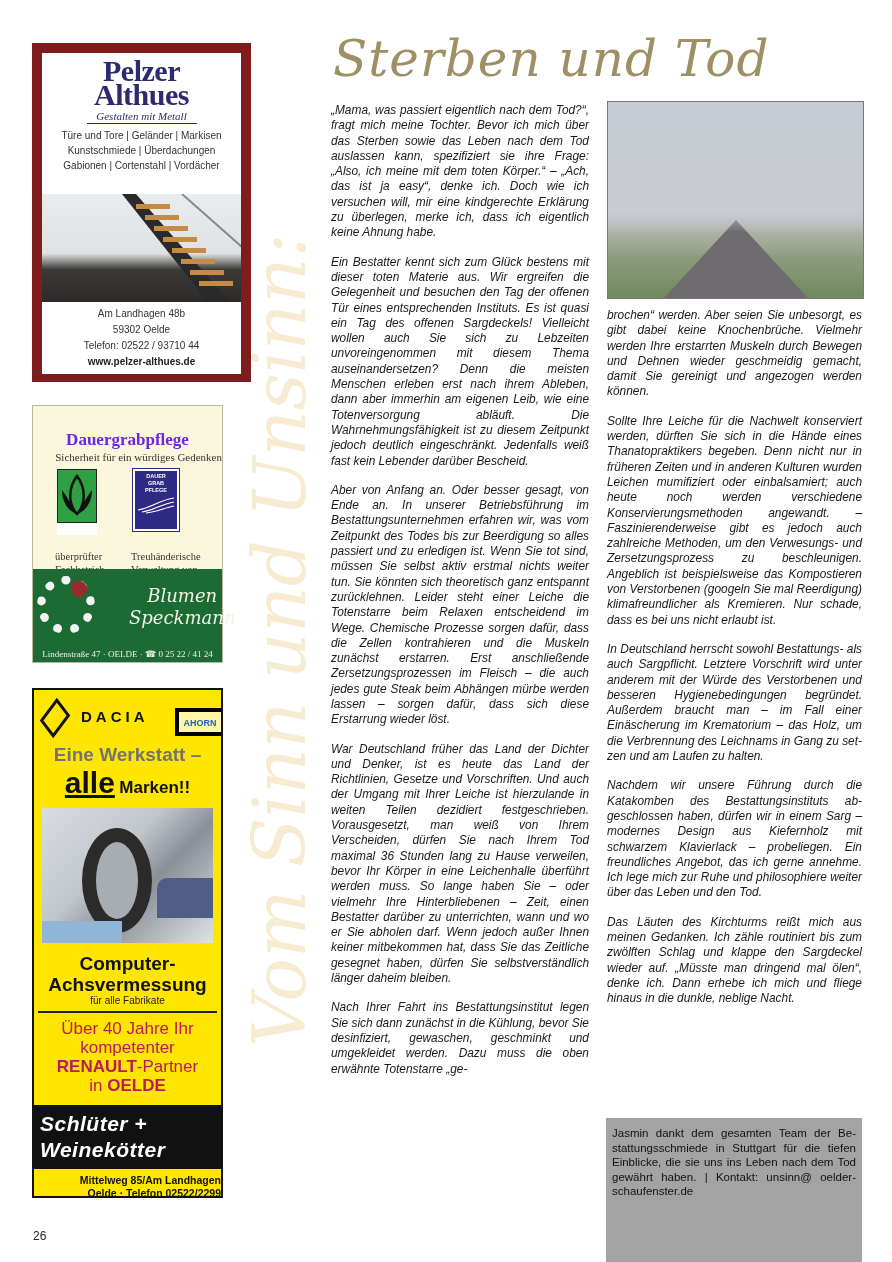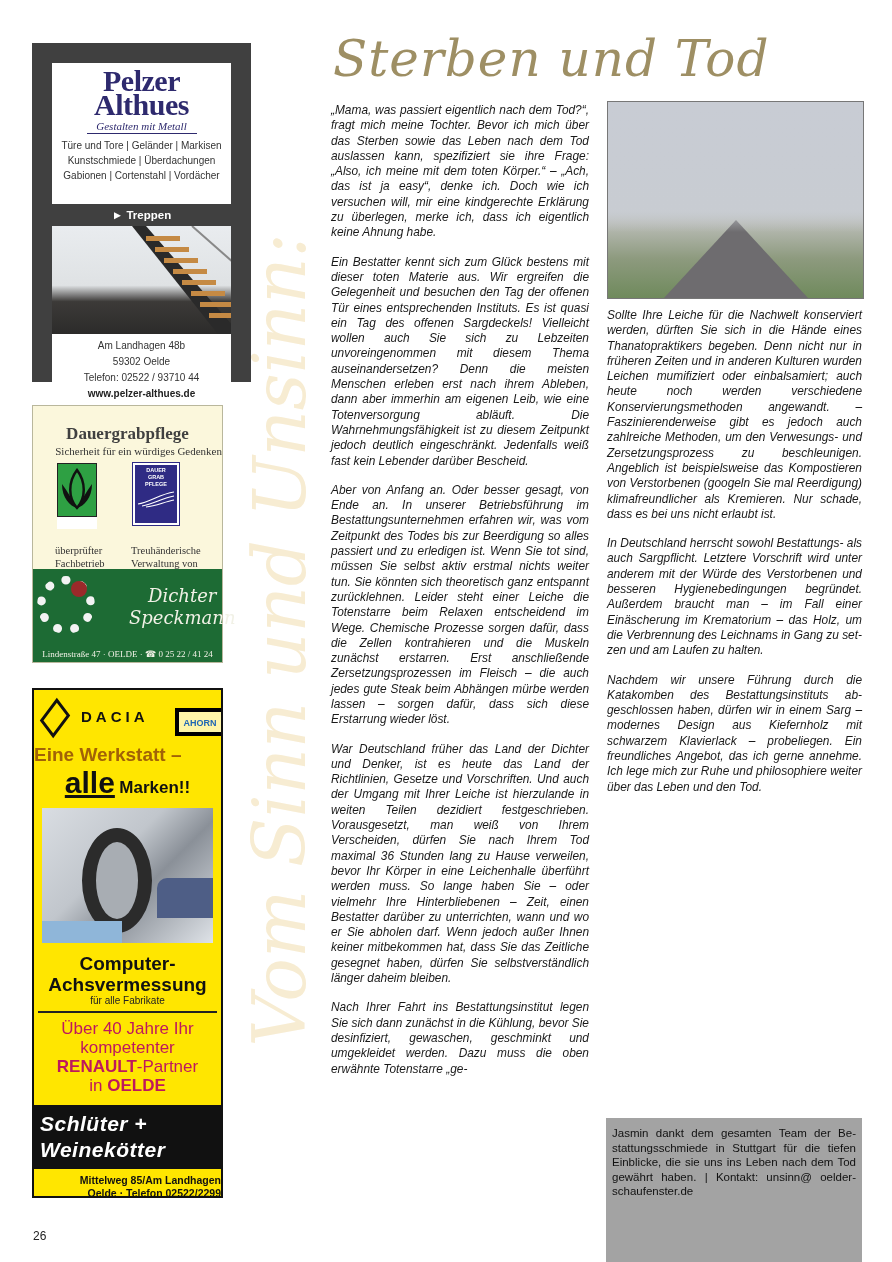--- a/index.html
+++ b/index.html
@@ -1,54 +1,54 @@
 <!DOCTYPE html>
 <html><head>
 <meta charset="utf-8">
 <style>
   html, body { margin:0; padding:0; background:#ffffff; }
   body { width:892px; height:1262px; position:relative; overflow:hidden; font-family:"Liberation Sans", sans-serif; color:#1a1a1a; }
 
   
-  .ad1 { position:absolute; left:32px; top:43px; width:219px; height:339px; background:#404040; box-sizing:border-box; padding:20px; }
+  .ad1 { position:absolute; left:32px; top:43px; width:219px; height:339px; background:#7f1d1d; box-sizing:border-box; padding:10px; }
   .ad1 .inner-top { background:#fff; height:141px; text-align:center; box-sizing:border-box; padding-top:6px; }
   .ad1 .brand { font-family:"Liberation Serif", serif; font-weight:bold; color:#2e2a6e; font-size:30px; line-height:24px; letter-spacing:-0.5px; }
   .ad1 .tagline { font-family:"Liberation Serif", serif; font-style:italic; color:#2e2a6e; font-size:11px; margin-top:3px; }
   .ad1 .tagline-line { width:110px; height:1px; background:#2e2a6e; margin:1px auto 4px; }
   .ad1 .services { font-size:10px; color:#333; line-height:15px; }
   .ad1 .band { color:#fff; font-weight:bold; font-size:11.5px; text-align:center; height:22px; line-height:22px; }
   .ad1 .photo { height:108px; position:relative; overflow:hidden; background:linear-gradient(180deg,#e9ecef 0%,#dfe2e4 55%,#3c3a38 70%,#2c2b2a 100%); }
   .ad1 .photo .stair { position:absolute; left:70px; top:0; width:140px; height:108px; }
   .ad1 .inner-bot { background:#fff; height:72px; text-align:center; font-size:10px; line-height:16px; color:#333; padding-top:4px; box-sizing:border-box; margin-top:0; }
   .ad1 .inner-bot .url { font-weight:bold; color:#222; }
 
   
   .ad2 { position:absolute; left:32px; top:405px; width:191px; height:258px; border:1px solid #b9b79c; box-sizing:border-box; background:#fbf7dc; }
-  .ad2 .title { font-family:"Liberation Serif", serif; font-weight:bold; font-size:17px; text-align:center; margin-top:18px; color:#404040; }
+  .ad2 .title { font-family:"Liberation Serif", serif; font-weight:bold; font-size:17px; text-align:center; margin-top:24px; color:#6d28d9; }
   .ad2 .sub { font-family:"Liberation Serif", serif; font-size:11px; text-align:right; color:#333; margin-top:1px; }
   .ad2 .logos { position:relative; height:82px; margin-top:6px; }
   .ad2 .logo-green { position:absolute; left:24px; top:0; width:38px; height:52px; background:#2ea043; border:1px solid #222; }
   .ad2 .logo-green-cap { position:absolute; left:24px; top:54px; width:40px; height:12px; background:#fff; font-size:3px; }
   .ad2 .logo-blue { position:absolute; left:100px; top:0; width:46px; height:62px; background:#2f2b84; border:2px solid #fff; outline:1px solid #2f2b84; color:#fff; font-size:5.5px; font-weight:bold; text-align:center; line-height:7px; padding-top:2px; box-sizing:border-box; }
   .ad2 .cols { position:relative; height:70px; font-family:"Liberation Serif", serif; font-size:10.5px; line-height:12.5px; color:#333; }
   .ad2 .col1 { position:absolute; left:22px; top:0; }
   .ad2 .col2 { position:absolute; left:98px; top:0; }
   .ad2 .green-band { position:absolute; left:0; right:0; bottom:0; height:93px; background:#1d6b34; }
   .ad2 .wreath { position:absolute; left:4px; top:7px; width:58px; height:58px; border-radius:50%; border:9px dotted #f3f3f3; box-sizing:border-box; }
   .ad2 .wreath-bow { position:absolute; left:38px; top:12px; width:16px; height:16px; border-radius:50%; background:#9b2a2a; }
   .ad2 .shop { position:absolute; left:96px; top:16px; color:#f1f1e6; font-family:"DejaVu Serif", serif; font-style:italic; font-size:18px; line-height:22px; text-align:center; }
   .ad2 .addr { position:absolute; left:0; right:0; bottom:3px; color:#f1f1e6; font-family:"Liberation Serif", serif; font-size:9px; text-align:center; }
 
   
   .ad3 { position:absolute; left:32px; top:688px; width:191px; height:510px; background:#ffe600; border:2px solid #111; box-sizing:border-box; overflow:hidden; }
   .ad3 .topbar { position:relative; height:48px; }
   .ad3 .renault { position:absolute; left:10px; top:14px; width:16px; height:22px; border:3px solid #111; transform:rotate(45deg) skew(8deg,8deg); }
   .ad3 .dacia { position:absolute; left:47px; top:18px; font-weight:bold; font-size:15px; letter-spacing:4px; color:#111; }
   .ad3 .ahorn { position:absolute; left:141px; top:18px; width:42px; height:20px; border:4px solid #000000; background:#fff6a8; color:#1e66b5; font-size:9px; font-weight:bold; text-align:center; line-height:22px; }
-  .ad3 .head1 { font-weight:bold; font-size:19px; color:#a16207; margin-top:6px; }
+  .ad3 .head1 { font-weight:bold; font-size:19px; text-align:center; color:#737373; margin-top:6px; }
   .ad3 .head2 { text-align:center; color:#111; font-weight:bold; margin-top:0; }
   .ad3 .head2 .big { font-size:30px; text-decoration:underline; }
   .ad3 .head2 .small { font-size:17px; }
   .ad3 .photo { margin:8px 8px 0 8px; height:135px; background:linear-gradient(135deg,#d9dde2 0%,#c1c6cc 40%,#8a9098 60%,#dfe3e8 100%); position:relative; overflow:hidden; }
   .ad3 .tire { position:absolute; left:40px; top:20px; width:70px; height:105px; border-radius:50%; border:14px solid #2b2b2b; box-sizing:border-box; background:#a8adb3; }
   .ad3 .arm { position:absolute; left:115px; top:70px; width:60px; height:40px; background:#4e5e86; border-radius:10px 0 0 0; }
   .ad3 .plate { position:absolute; left:0; bottom:0; width:80px; height:22px; background:#8fb6d9; }
   .ad3 .h3 { font-weight:bold; font-size:19px; line-height:21px; text-align:center; color:#111; margin-top:10px; }
   .ad3 .h3s { font-size:10px; text-align:center; color:#222; }
   .ad3 .rule { height:2px; background:#222; margin:5px 4px 6px; }
@@ -90,21 +90,20 @@
     <div class="brand">Pelzer</div>
     <div class="brand">Althues</div>
     <div class="tagline">Gestalten mit Metall</div>
     <div class="tagline-line"></div>
     <div class="services">
       <div>Türe und Tore | Geländer | Markisen</div>
       <div>Kunstschmiede | Überdachungen</div>
       <div>Gabionen | Cortenstahl  | Vordächer</div>
     </div>
   </div>
-  <div class="band">► Treppen</div>
   <div class="photo">
     <svg class="stair" viewBox="0 0 140 108">
       <polygon points="10,0 24,0 118,108 96,108" fill="#2a2a2a"></polygon>
       <g fill="#c58a44">
         <rect x="24" y="10" width="34" height="5"></rect>
           <rect x="33" y="21" width="34" height="5"></rect>
         <rect x="42" y="32" width="34" height="5"></rect>
           <rect x="51" y="43" width="34" height="5"></rect>
         <rect x="60" y="54" width="34" height="5"></rect>
           <rect x="69" y="65" width="34" height="5"></rect>
@@ -154,21 +153,21 @@
       <div>Treuhänderische</div>
       <div>Verwaltung von</div>
       <div>Dauergrabpflege-</div>
       <div>verträgen</div>
     </div>
   </div>
   <div class="green-band">
     <div class="wreath"></div>
     <div class="wreath-bow"></div>
     <div class="shop">
-      <div>Dichter</div>
+      <div>Blumen</div>
       <div>Speckmann</div>
     </div>
     <div class="addr">Lindenstraße 47 · OELDE · ☎ 0 25 22 / 41 24</div>
   </div>
 </div>
 
 <div class="ad3">
   <div class="topbar">
     <div class="renault"></div>
     <div class="dacia">DACIA</div>
@@ -216,20 +215,22 @@
 
 <div class="col col-left">
   <p>„Mama, was passiert eigentlich nach dem Tod?“, fragt mich meine Tochter. Bevor ich mich über das Sterben sowie das Leben nach dem Tod auslassen kann, spezifiziert sie ihre Frage: „Also, ich meine mit dem toten Körper.“ – „Ach, das ist ja easy“, denke ich. Doch wie ich versuchen will, mir eine kindgerechte Erklärung zu überle­gen, merke ich, dass ich eigentlich keine Ahnung habe.</p>
   <p>Ein Bestatter kennt sich zum Glück bes­tens mit dieser toten Materie aus. Wir er­greifen die Gelegenheit und besuchen den Tag der offenen Tür eines entsprechenden Instituts. Es ist quasi ein Tag des offenen Sargdeckels! Vielleicht wollen auch Sie sich zu Lebzeiten unvoreingenommen mit diesem Thema auseinandersetzen? Denn die meisten Menschen erleben erst nach ihrem Ableben, dann aber immerhin am eigenen Leib, wie eine Totenversorgung abläuft. Die Wahrnehmungsfähigkeit ist zu diesem Zeitpunkt jedoch deutlich einge­schränkt. Jedenfalls weiß fast kein Leben­der darüber Bescheid.</p>
   <p>Aber von Anfang an. Oder besser gesagt, von Ende an. In unserer Betriebsführung im Bestattungsunternehmen erfahren wir, was vom Zeitpunkt des Todes bis zur Be­erdigung so alles passiert und zu erledigen ist. Wenn Sie tot sind, müssen Sie selbst aktiv erstmal nichts weiter tun. Sie könn­ten sich theoretisch ganz entspannt zu­rücklehnen. Leider steht einer Leiche die Totenstarre beim Relaxen entscheidend im Wege. Chemische Prozesse sorgen da­für, dass die Zellen kontrahieren und die Muskeln zunächst erstarren. Erst anschlie­ßende Zersetzungsprozessen im Fleisch – die auch jedes gute Steak beim Abhängen mürbe werden lassen – sorgen dafür, dass sich diese Erstarrung wieder löst.</p>
   <p>War Deutschland früher das Land der Dichter und Denker, ist es heute das Land der Richtlinien, Gesetze und Vorschriften. Und auch der Umgang mit Ihrer Leiche ist hierzulande in weiten Teilen dezidiert fest­geschrieben. Vorausgesetzt, man weiß von Ihrem Verscheiden, dürfen Sie nach Ihrem Tod maximal 36 Stunden lang zu Hause verweilen, bevor Ihr Körper in eine Leichenhalle überführt werden muss. So lange haben Sie – oder vielmehr Ihre Hin­terbliebenen – Zeit, einen Bestatter darü­ber zu unterrichten, wann und wo er Sie abholen darf. Wenn jedoch außer Ihnen keiner mitbekommen hat, dass Sie das Zeitliche gesegnet haben, dürfen Sie selbstverständlich länger daheim bleiben.</p>
   <p>Nach Ihrer Fahrt ins Bestattungsinstitut le­gen Sie sich dann zunächst in die Kühlung, bevor Sie desinfiziert, gewaschen, ge­schminkt und umgekleidet werden. Dazu muss die oben erwähnte Totenstarre „ge-</p>
 </div>
 
 <div class="col col-right">
+  <p>brochen“ werden. Aber seien Sie unbe­sorgt, es gibt dabei keine Knochenbrüche. Vielmehr werden Ihre erstarrten Muskeln durch Bewegen und Dehnen wieder ge­schmeidig gemacht, damit Sie gereinigt und angezogen werden können.</p>
   <p>Sollte Ihre Leiche für die Nachwelt konser­viert werden, dürften Sie sich in die Hände eines Thanatopraktikers begeben. Denn nicht nur in früheren Zeiten und in anderen Kulturen wurden Leichen mumifiziert oder einbalsamiert; auch heute noch werden verschiedene Konservierungsmethoden angewandt. – Faszinierenderweise gibt es jedoch auch zahlreiche Methoden, um den Verwesungs- und Zersetzungsprozess zu beschleunigen. Angeblich ist beispielswei­se das Kompostieren von Verstorbenen (googeln Sie mal Reerdigung) klimafreund­licher als Kremieren. Nur schade, dass es bei uns nicht erlaubt ist.</p>
   <p>In Deutschland herrscht sowohl Bestat­tungs- als auch Sargpflicht. Letztere Vor­schrift wird unter anderem mit der Würde des Verstorbenen und besseren Hygiene­bedingungen begründet. Außerdem braucht man – im Fall einer Einäscherung im Krematorium – das Holz, um die Ver­brennung des Leichnams in Gang zu set­zen und am Laufen zu halten.</p>
   <p>Nachdem wir unsere Führung durch die Katakomben des Bestattungsinstituts ab­geschlossen haben, dürfen wir in einem Sarg – modernes Design aus Kiefernholz mit schwarzem Klavierlack – probeliegen. Ein freundliches Angebot, das ich gerne annehme. Ich lege mich zur Ruhe und phi­losophiere weiter über das Leben und den Tod.</p>
+  <p>Das Läuten des Kirchturms reißt mich aus meinen Gedanken. Ich zähle routiniert bis zum zwölften Schlag und klappe den Sargdeckel wieder auf. „Müsste man drin­gend mal ölen“, denke ich. Dann erhebe ich mich und fliege hinaus in die dunkle, neblige Nacht.</p>
 </div>
 
 <div class="infobox">Jasmin dankt dem gesamten Team der Be­stattungsschmiede in Stuttgart für die tie­fen Einblicke, die sie uns ins Leben nach dem Tod gewährt haben. | Kontakt: unsinn@ oelder-schaufenster.de</div>
 
 <div class="pagenum">26</div>
 
 </body></html>

